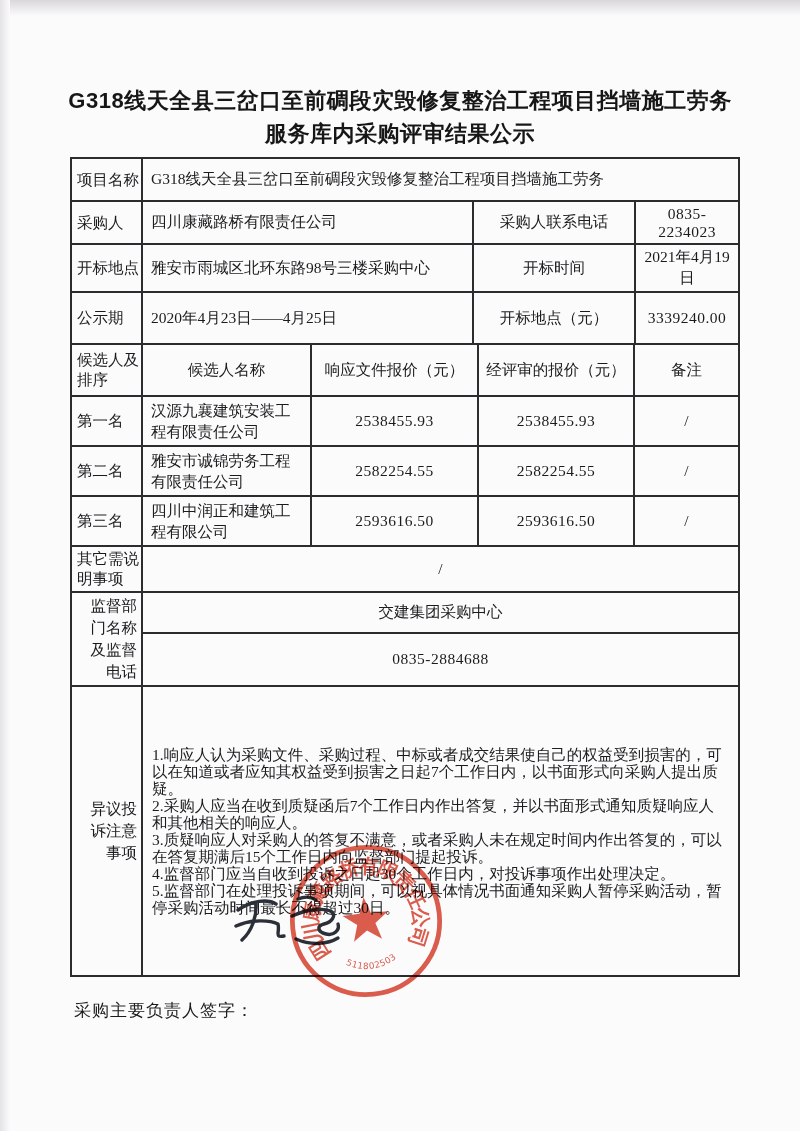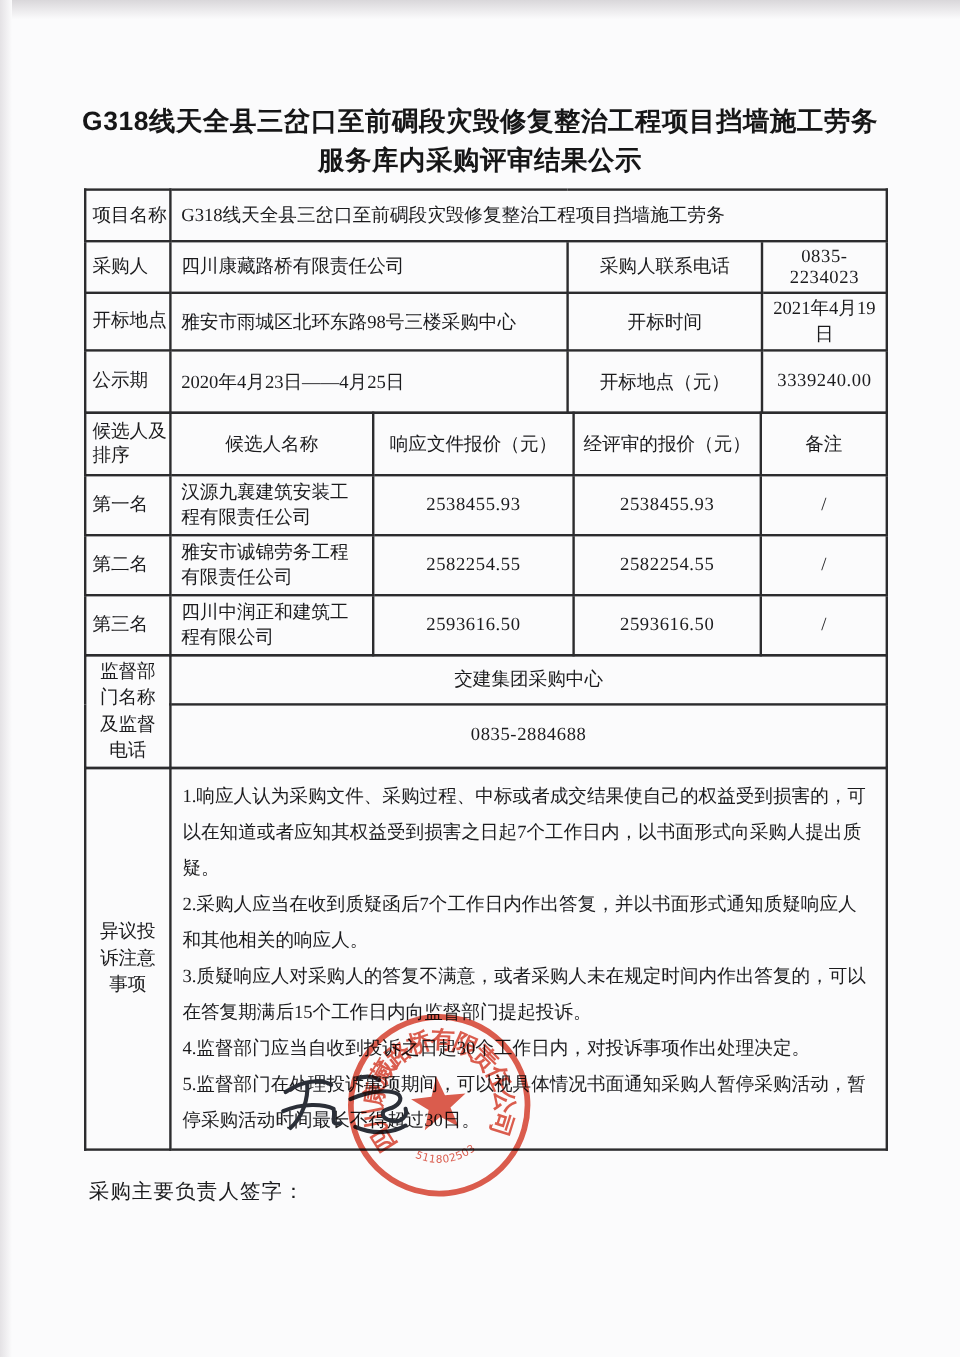--- a/index.html
+++ b/index.html
@@ -17,30 +17,30 @@
     margin:84px 60px 7px 60px;text-align:center;
     font-family:"Liberation Sans","DejaVu Sans",sans-serif;
     font-weight:bold;font-size:22px;line-height:33px;letter-spacing:.5px;color:#161617;
   }
   .tables{margin-left:70px;width:668px;}
   table{border-collapse:collapse;table-layout:fixed;width:668px;}
   .tables table + table{margin-top:-2px;}
   td,th{border:2px solid #2c2c2e;font-size:15.5px;font-weight:normal;
         padding:2px 6px;vertical-align:middle;overflow:hidden;}
   .lbl{text-align:left;padding-left:5px;padding-right:2px;line-height:20px;}
-  .lblc{text-align:center;padding-left:4px;padding-right:4px;line-height:22px;}
+  .lblc{text-align:right;padding-left:4px;padding-right:4px;line-height:22px;}
   .val{text-align:left;padding-left:8px;margin-top:20px;}
   .c{text-align:center;}
   .num{letter-spacing:.5px;}
   tr.h43{height:43px;} tr.h42{height:52px;} tr.h47{height:47px;}
   tr.h45{height:45px;} tr.h37{height:37px;} tr.h34{height:34px;}
   tr.h44{height:44px;} tr.h290{height:290px;}
   .name{line-height:21px;padding-top:3px;padding-bottom:3px;}
   .objection-text{padding:8px 12px 8px 9px;}
-  .objection-text div{line-height:30px;text-align:left;}
+  .objection-text div{line-height:17px;text-align:left;}
   .sign-row{margin:22px 0 0 74px;font-size:17px;letter-spacing:1px;font-family:Liberation Mono, monospace;}
   .signature-svg{position:absolute;left:226px;top:884px;}
   .seal{position:absolute;left:286px;top:841px;width:160px;height:160px;
         transform:rotate(-6deg);opacity:.85;mix-blend-mode:multiply;pointer-events:none;}
 </style>
 </head>
 <body>
 
 <div class="edge-top"></div>
 <div class="edge-left"></div>
@@ -115,20 +115,32 @@
     <tr class="h44">
       <td class="lbl">第三名</td>
       <td class="val name">四川中润正和建筑工程有限公司</td>
       <td class="c num">2593616.50</td>
       <td class="c num">2593616.50</td>
       <td class="c">/</td>
     </tr>
   </tbody>
     </table>
 
+  <table>
+    <colgroup>
+        <col style="width:71px">
+        <col style="width:597px">
+      </colgroup>
+    <tbody>
+        <tr class="h37">
+      <td class="lbl">其它需说明事项</td>
+      <td class="c">/</td>
+    </tr>
+  </tbody>
+    </table>
 
   <table>
     <colgroup>
         <col style="width:71px">
         <col style="width:597px">
       </colgroup>
     <tbody>
         <tr class="h34">
       <td class="lblc" rowspan="2">监督部门名称及监督电话</td>
       <td class="c">交建集团采购中心</td>

